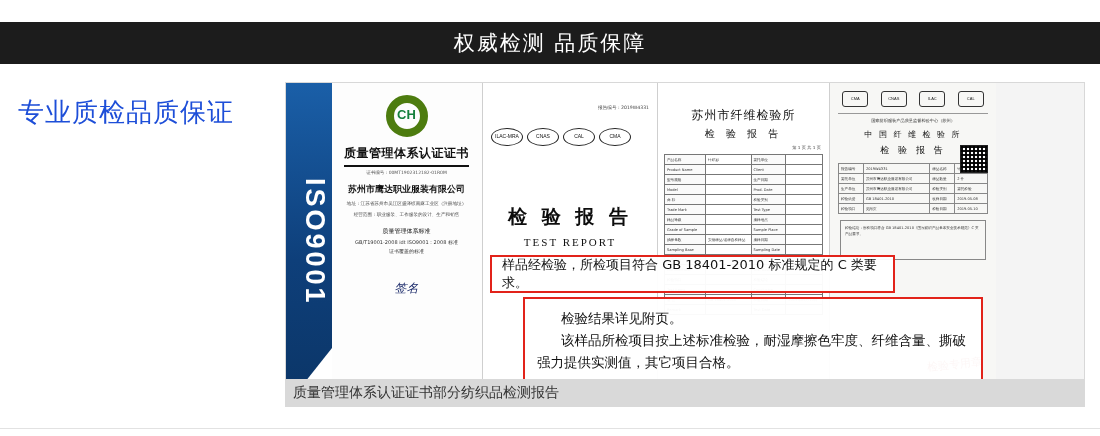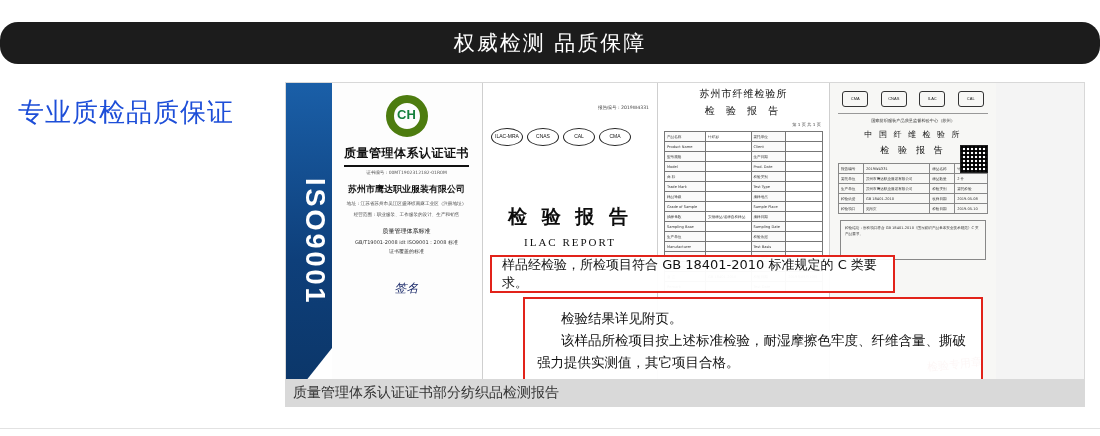--- a/index.html
+++ b/index.html
@@ -18,21 +18,20 @@
   
   .top-banner {
     position: absolute;
     left: 0; top: 22px;
     width: 1100px;
     height: 42px;
     background: #1c1c1c;
     display: flex;
     align-items: center;
     justify-content: center;
-    border-radius: 18px;
   }
   .top-banner .banner-text {
     color: #ffffff;
     font-size: 21px;
     letter-spacing: 2px;
     font-family: "DejaVu Sans", sans-serif;
   }
 
   
   .left-col {
@@ -183,21 +182,21 @@
   
   .cert2 { width: 175px; }
   .c2-reportno { text-align:right; font-size: 4.6px; color:#444; padding: 0 8px; margin-top: 22px; font-family:"DejaVu Sans", sans-serif;}
   .c2-badges { display:flex; gap:4px; align-items:center; justify-content:flex-start; padding: 18px 0 0 8px;}
   .c2-title { text-align:center; font-size: 19px; font-weight:bold; letter-spacing: 4px; color:#0d0d0d; margin-top: 58px; font-family:"DejaVu Sans", sans-serif;}
   .c2-subtitle { text-align:center; font-size: 11px; letter-spacing: 2px; color:#111; margin-top: 6px; font-family:"Liberation Serif", serif;}
   .c2-foot { position:absolute; bottom: 10px; left:0; right:0; text-align:center; font-size: 5.5px; color:#333; font-family:"DejaVu Sans", sans-serif;}
 
   
   .cert3 { width: 172px; }
-  .c3-title { text-align:center; font-size: 10px; color:#111; margin-top: 4px; letter-spacing:1px; font-family:"DejaVu Sans", sans-serif;}
+  .c3-title { text-align:center; font-size: 12px; color:#111; margin-top: 24px; letter-spacing:1px; font-family:"DejaVu Sans", sans-serif;}
   .c3-subtitle { text-align:center; font-size: 10px; color:#111; margin-top: 3px; letter-spacing: 4px; font-family:"DejaVu Sans", sans-serif;}
   .c3-meta { font-size: 4.2px; color:#444; text-align:right; padding-right: 8px; margin-top: 4px; font-family:"DejaVu Sans", sans-serif;}
   .c3-table { margin: 4px 6px 0 6px; border: 1px solid #555; border-collapse: collapse; width: calc(100% - 12px);}
   .c3-table td { border: 1px solid #777; font-size: 3.6px; color: #333; height: 9px; padding: 0 2px; font-family:"DejaVu Sans", sans-serif; overflow:hidden; }
   .c3-table td.lbl { width: 26%; background: #fafafa; }
   .c3-table td.lbl2 { width: 22%; background: #fafafa; }
 
   
   .cert4 { width: 167px; background: #f7f7f5; }
   .c4-topbadges { display:flex; justify-content: space-around; align-items:center; padding: 8px 6px 4px 6px; }
@@ -299,21 +298,21 @@
 
   <div class="cert cert2">
     <div class="c2-reportno">报告编号：2019W4331</div>
     <div class="c2-badges">
       <div class="badge-oval">ILAC-MRA</div>
       <div class="badge-oval">CNAS</div>
       <div class="badge-oval">CAL</div>
       <div class="badge-oval">CMA</div>
     </div>
     <div class="c2-title">检 验 报 告</div>
-    <div class="c2-subtitle">ILAC REPORT</div>
+    <div class="c2-subtitle">TEST REPORT</div>
     <div class="c2-foot">苏州市纤维纺织产品检测中心</div>
   </div>
 
   <div class="cert cert3">
     <div class="c3-title">苏州市纤维检验所</div>
     <div class="c3-subtitle">检 验 报 告</div>
     <div class="c3-meta">第 1 页  共 1 页</div>
     <table class="c3-table">
       <tbody id="c3-rows">
           <tr>

